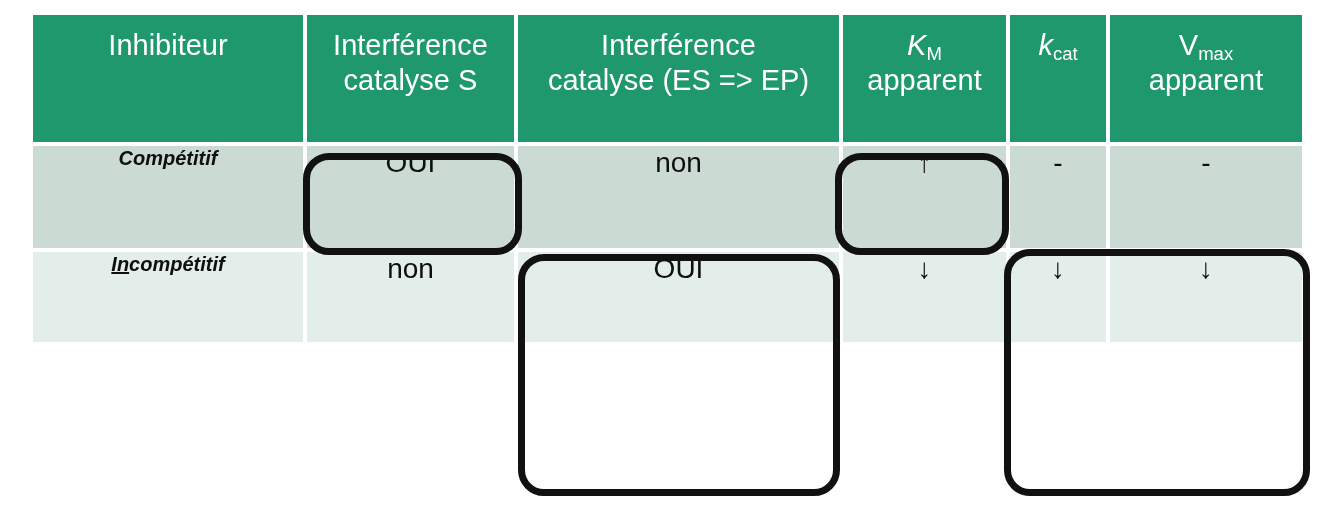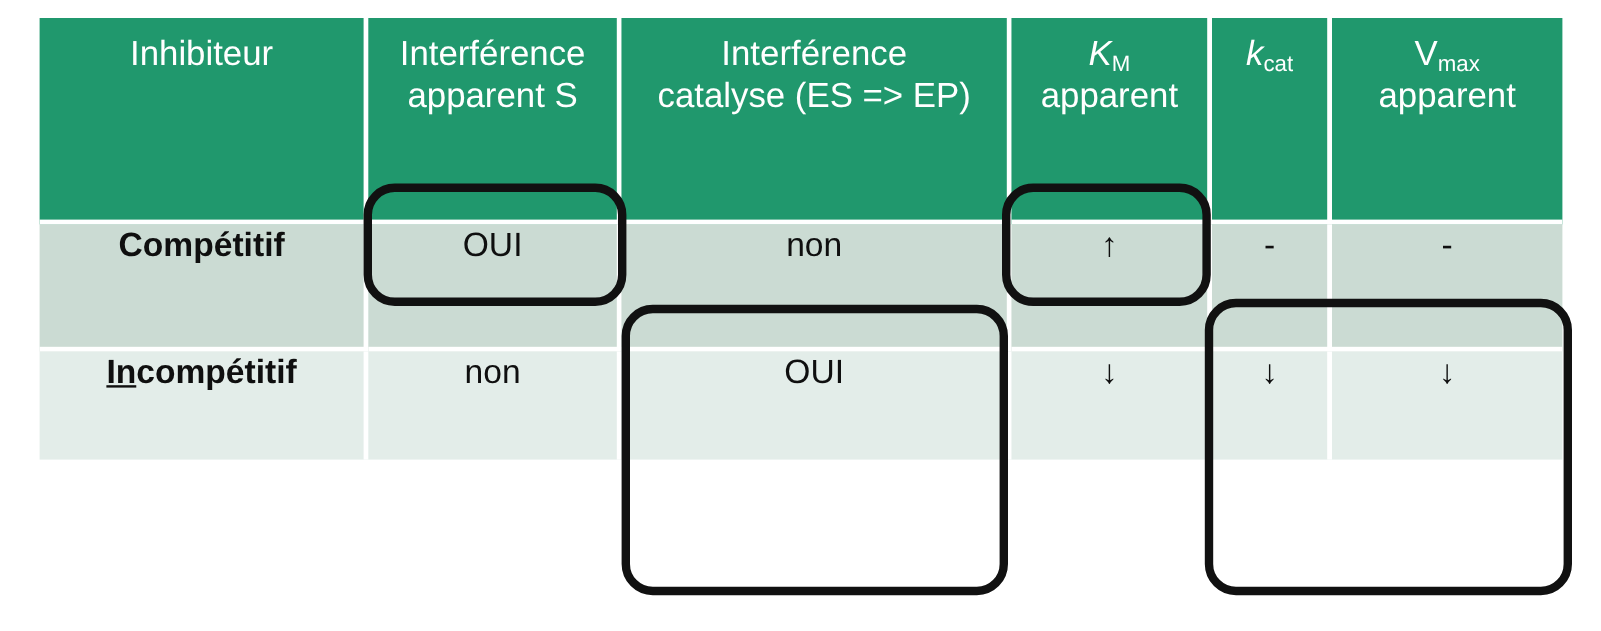--- a/index.html
+++ b/index.html
@@ -47,41 +47,42 @@
 
   
   table.enz thead th {
     background: #20986d;
     color: #ffffff;
     font-weight: normal;
     font-size: 29px;
     line-height: 1.22;
     text-align: center;
     padding-top: 13px;
-    height: 172px;
+    height: 131px;
   }
   th.hdr-first {
     font-weight: bold;
     font-size: 29px;
   }
 
   
   tr.row-dark td { background: #cbdbd3; }
   tr.row-light td { background: #e3ede9; margin-top: 37px; }
 
   td.cell {
     text-align: center;
     font-size: 28px;
     color: #0f0f0f;
     line-height: 1.2;
     padding-top: 16px;
   }
   td.rowlabel {
     font-weight: bold;
-    font-size: 28px;
+    font-size: 20px;
+    font-style: italic;
   }
   tr.r1 td { height: 106px; }
   tr.r2 td { height: 90px; }
   tr.r3 td { height: 142px; }
 
   .u-under { text-decoration: underline; }
 
   
   .mvar { font-style: italic; }
   .msub {
@@ -125,21 +126,21 @@
       <col style="width:192px">
     </colgroup>
 
     <thead>
       <tr>
         <th class="hdr-first">
           <span>Inhibiteur</span>
         </th>
         <th>
           <span>Interférence</span><br>
-          <span>apparent S</span>
+          <span>catalyse S</span>
         </th>
         <th>
           <span>Interférence</span><br>
           <span>catalyse (ES =&gt; EP)</span>
         </th>
         <th>
           <span class="mvar">K</span><span class="msub">M</span><br>
           <span>apparent</span>
         </th>
         <th>

